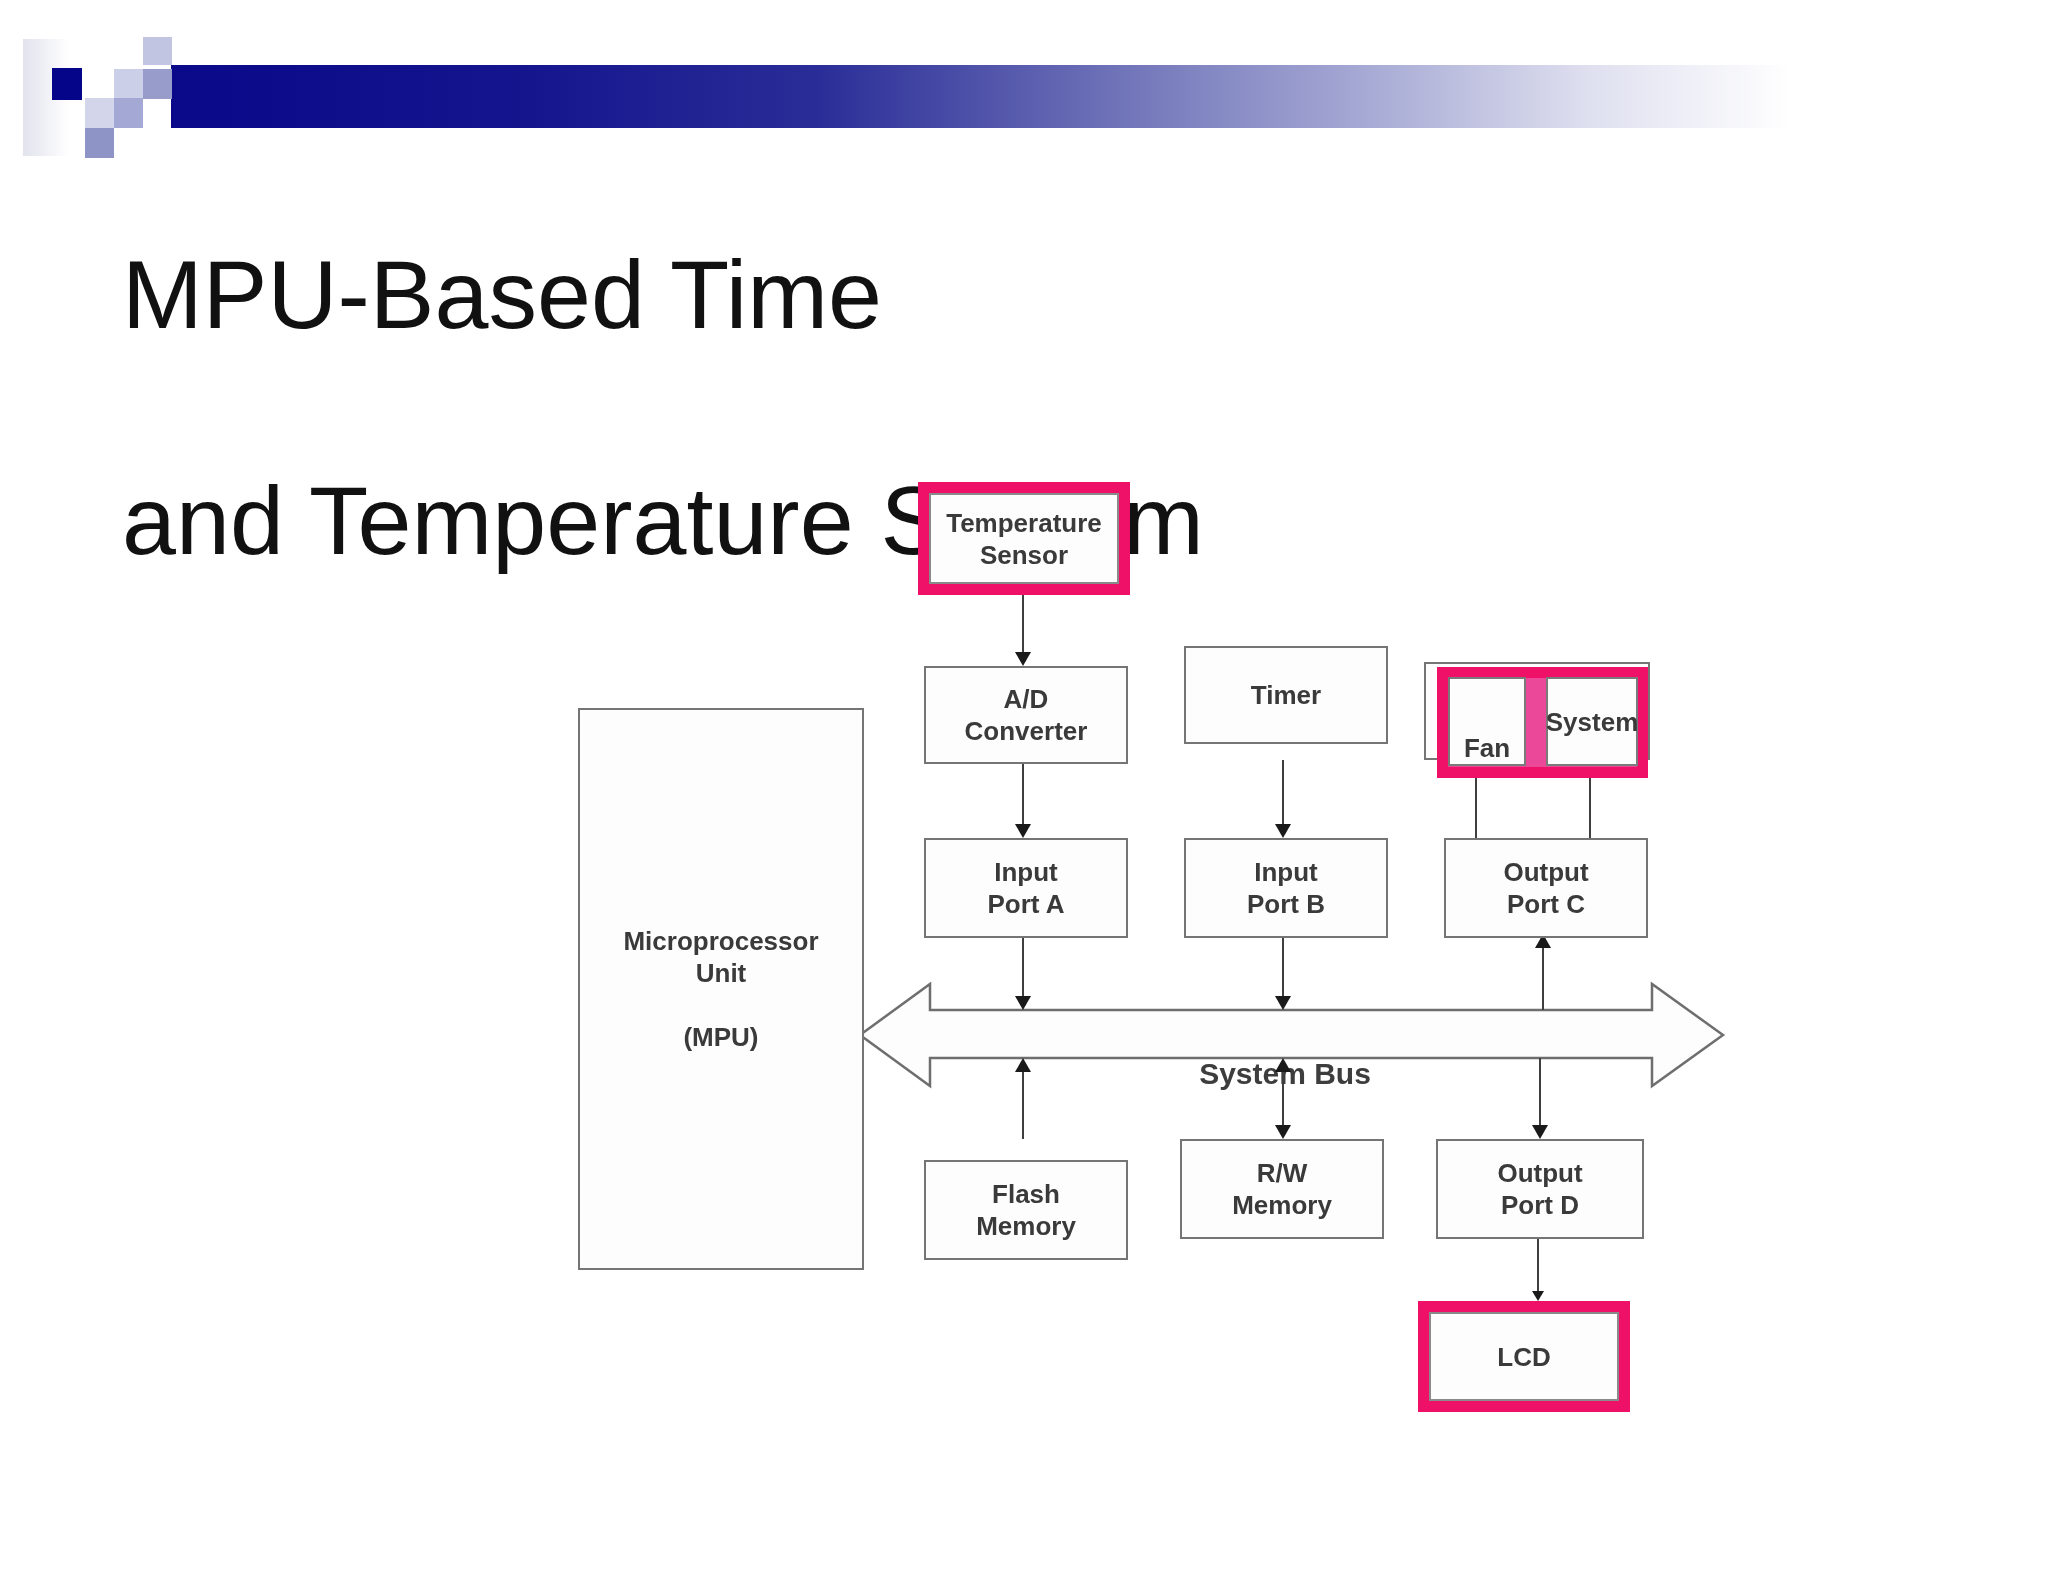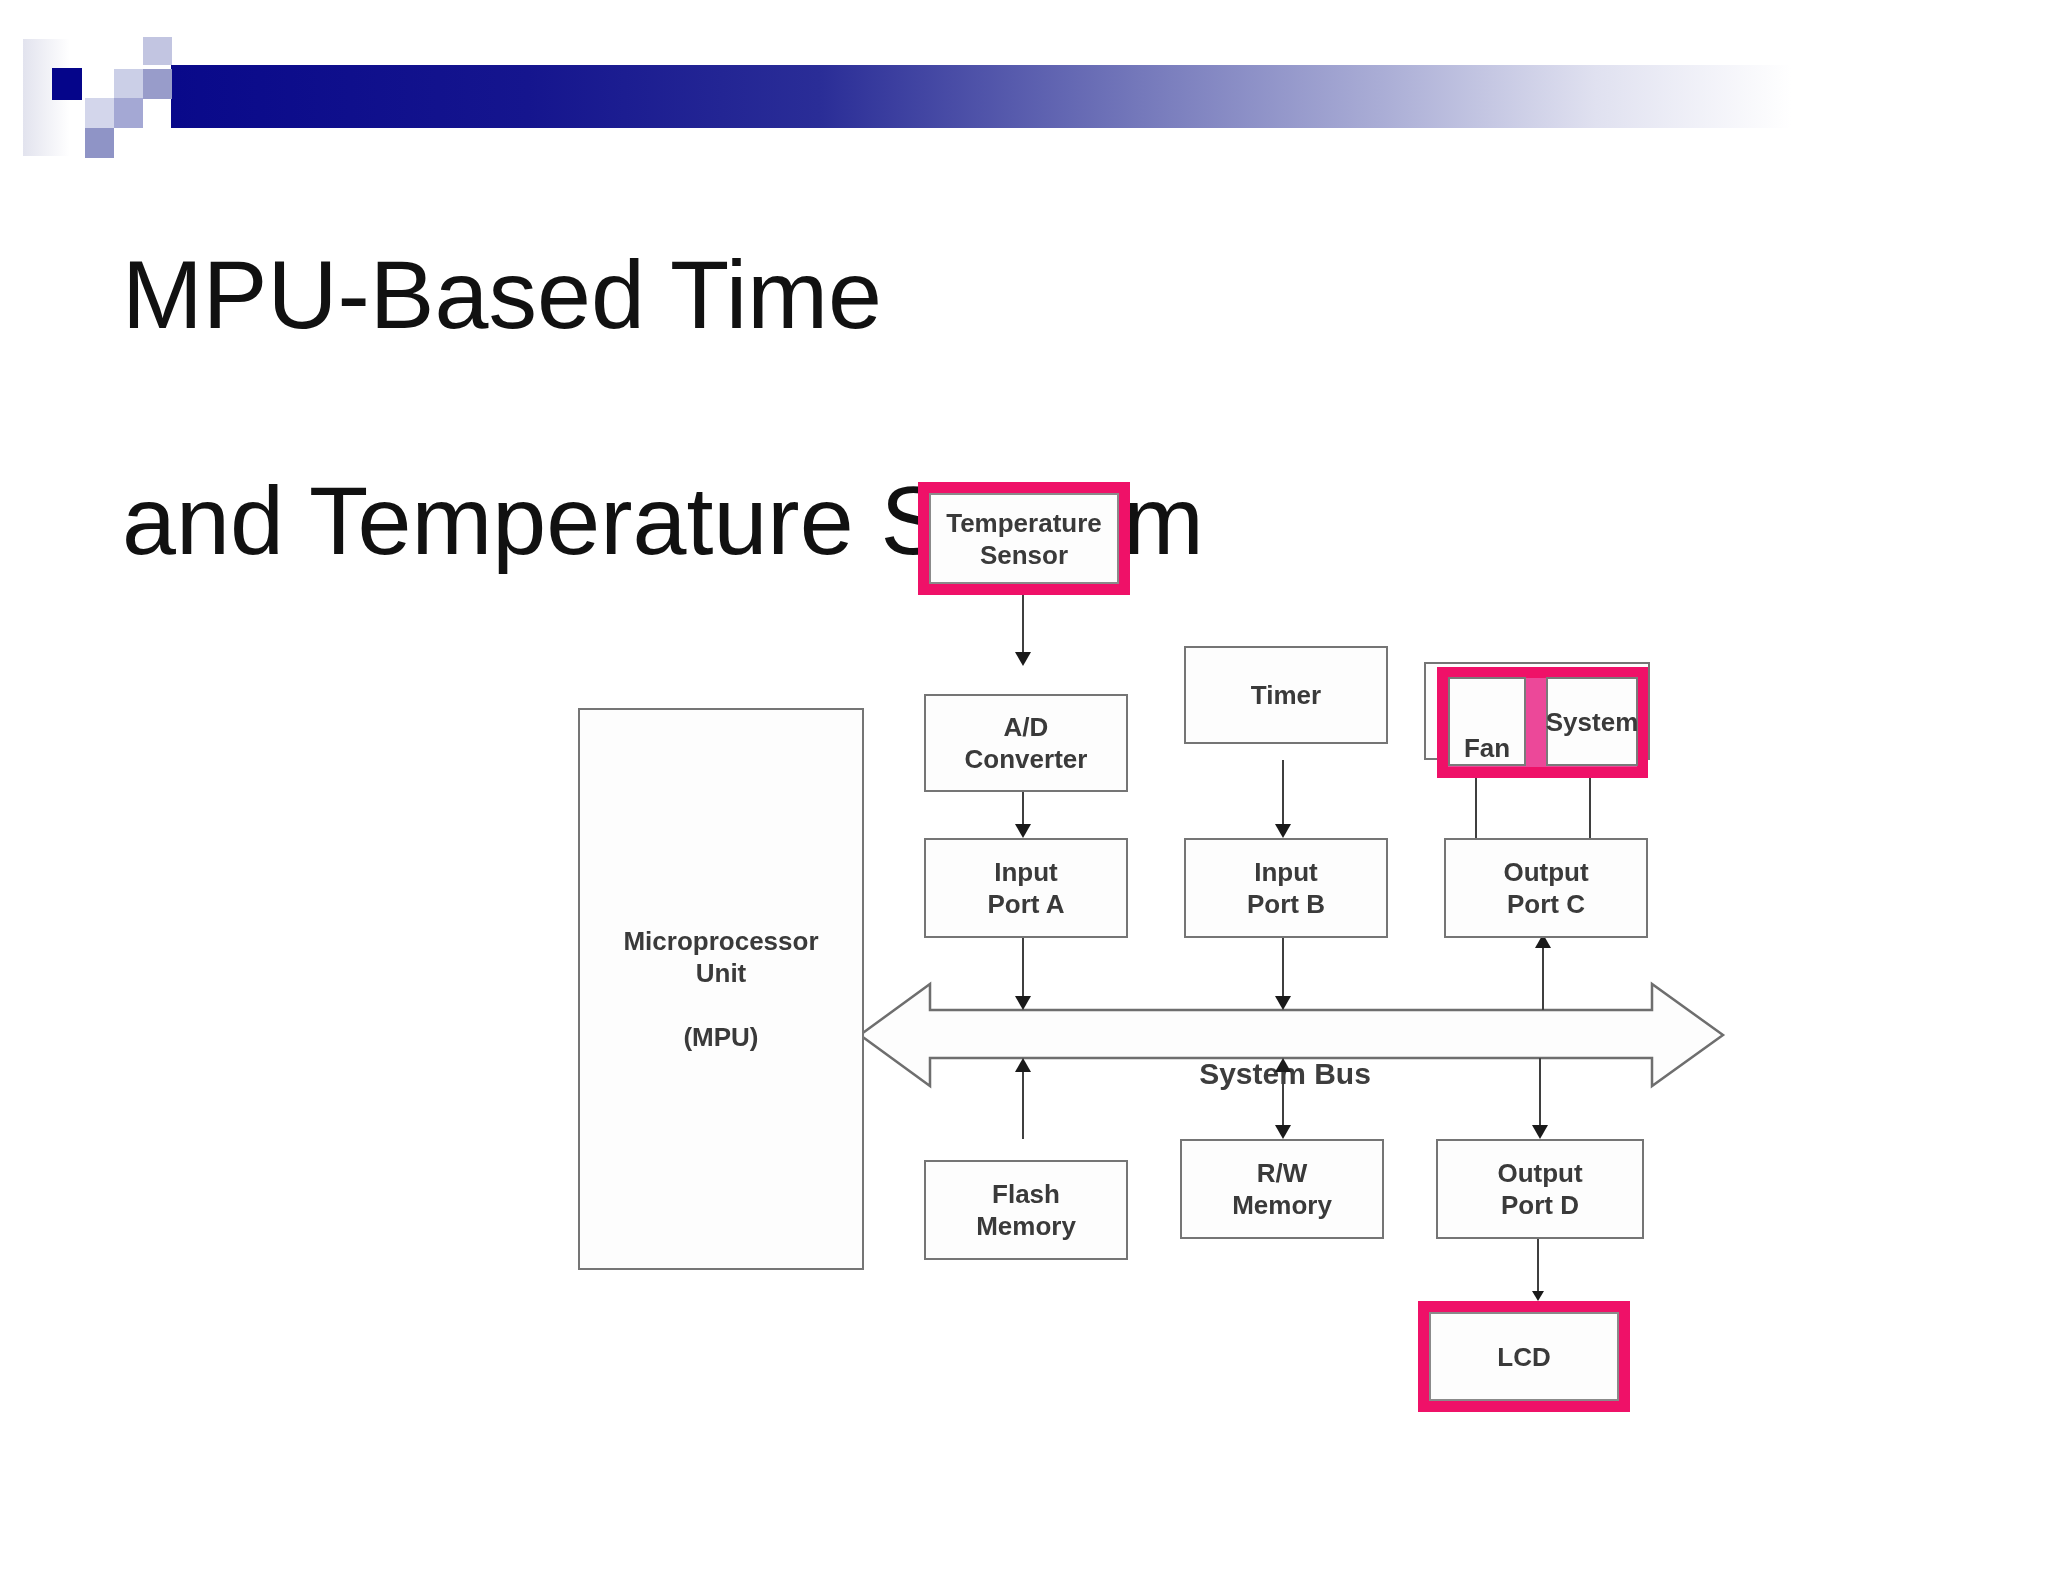--- a/index.html
+++ b/index.html
@@ -91,21 +91,21 @@
 <div class="line" style="left:1537px;top:1235px;height:56px;"></div>
 <div class="arr-d-sm" style="left:1532px;top:1291px;"></div>
 
 <div class="pinkframe" style="left:918px;top:482px;width:212px;height:113px;">
   <div class="innerbox">
     <span class="node-label">Temperature
 Sensor</span>
   </div>
 </div>
 
-<div class="box" style="left:924px;top:666px;width:200px;height:94px;margin-top:28px;">
+<div class="box" style="left:924px;top:666px;width:200px;height:94px;">
   <span class="node-label">A/D
 Converter</span>
 </div>
 
 <div class="box" style="left:1184px;top:646px;width:200px;height:94px;">
   <span class="node-label">Timer</span>
 </div>
 
 <div class="box" style="left:1424px;top:662px;width:222px;height:94px;"></div>
 <div class="pinkframe" style="left:1437px;top:667px;width:211px;height:111px;"></div>

